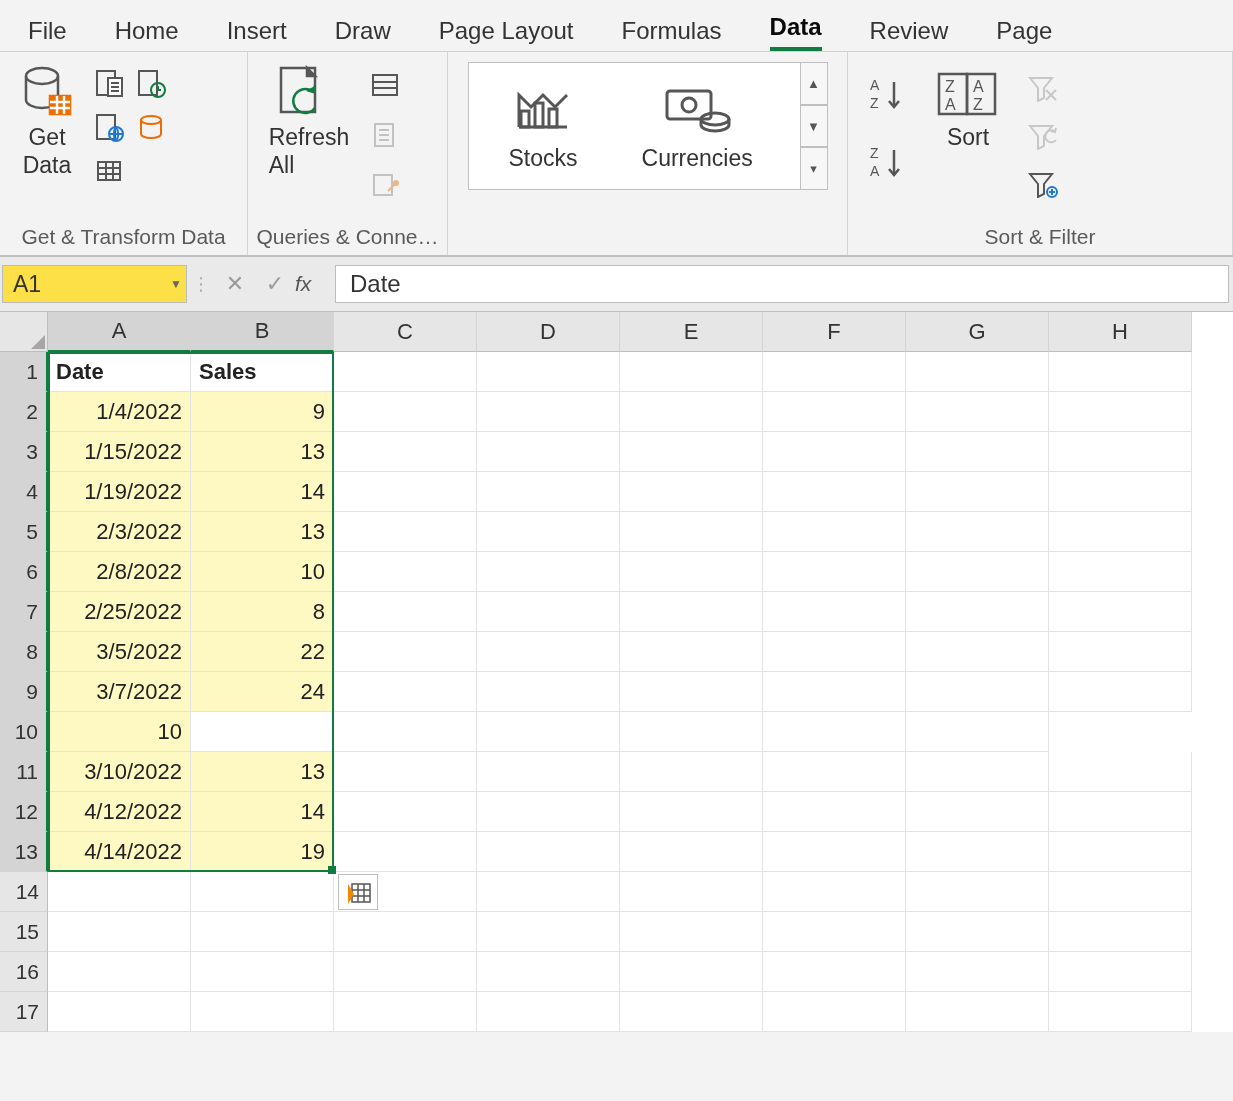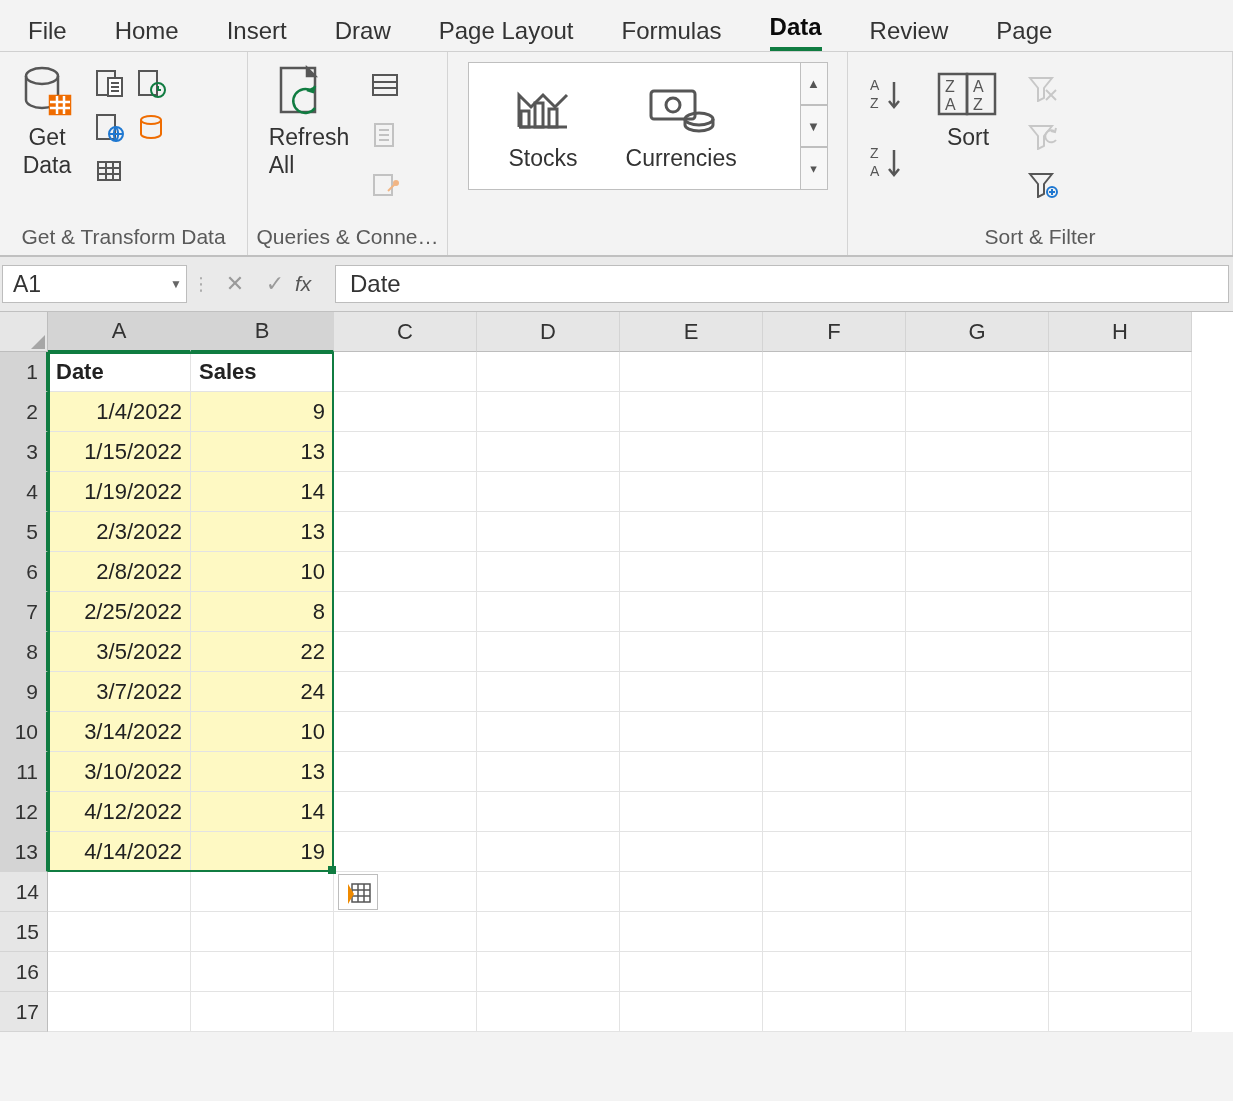--- a/index.html
+++ b/index.html
@@ -63,21 +63,21 @@
 
   
   .sortfilter-body { gap: 10px; padding: 4px 2px; }
 
   
   .gallery {
     border: 1px solid #bfbfbf; background: #fff; height: 128px;
     display: flex; align-items: center; margin: 4px 0 0 0;
     position: relative;
   }
-  .gallery-items { display: flex; gap: 48px; padding: 0 40px; }
+  .gallery-items { display: flex; gap: 64px; padding: 0 40px; }
   .gallery-item { display: flex; flex-direction: column; align-items: center; gap: 10px; font-size: 23px; color: #333; }
   .gallery-spinner {
     position: absolute; right: -1px; top: -1px; bottom: -1px; width: 28px;
     display: flex; flex-direction: column;
   }
   .gallery-spinner div {
     flex: 1; border: 1px solid #bfbfbf; border-left: 1px solid #bfbfbf;
     display: flex; align-items: center; justify-content: center; font-size: 13px; color: #555; cursor: pointer;
     background: #f7f7f7;
   }
@@ -86,21 +86,21 @@
     border: 5px solid #ff0000; padding: 2px;
   }
 
   
   .formulabar {
     display: flex; align-items: center; height: 56px;
     border-top: 1px solid #c0c0c0; border-bottom: 1px solid #c0c0c0;
     background: #eaeaea;
   }
   .namebox {
-    width: 185px; height: 38px; background: #ffffff; border: 1px solid #bdbdbd;
+    width: 185px; height: 38px; background: #fde047; border: 1px solid #bdbdbd;
     display: flex; align-items: center; padding: 4px 10px; font-size: 23px;
     margin-left: 2px; position: relative;
   }
   .namebox .dd {
     position: absolute; right: 4px; font-size: 12px; color: #666;
   }
   .fbsep { width: 28px; display: flex; align-items: center; justify-content: center; color: #aaa; font-size: 18px; }
   .fbbtn { width: 40px; text-align: center; color: #9a9a9a; font-size: 22px; cursor: pointer; }
   .fx { width: 40px; text-align: left; color: #555; font-style: italic; font-size: 21px;}
   .fbinput {
@@ -578,21 +578,20 @@
         <div class="cell wA right selbg">3/7/2022</div>
         <div class="cell wB right selbg">24</div>
         <div class="cell wC"></div>
         <div class="cell wD"></div>
         <div class="cell wE"></div>
         <div class="cell wF"></div>
         <div class="cell wG"></div>
         <div class="cell wH"></div>
       </div>
     <div class="row">
-        <div class="cell wA right selbg">3/14/2022</div>
         <div class="cell wB right selbg">10</div>
         <div class="cell wC"></div>
         <div class="cell wD"></div>
         <div class="cell wE"></div>
         <div class="cell wF"></div>
         <div class="cell wG"></div>
         <div class="cell wH"></div>
       </div>
     <div class="row">
         <div class="cell wA right selbg">3/10/2022</div>

